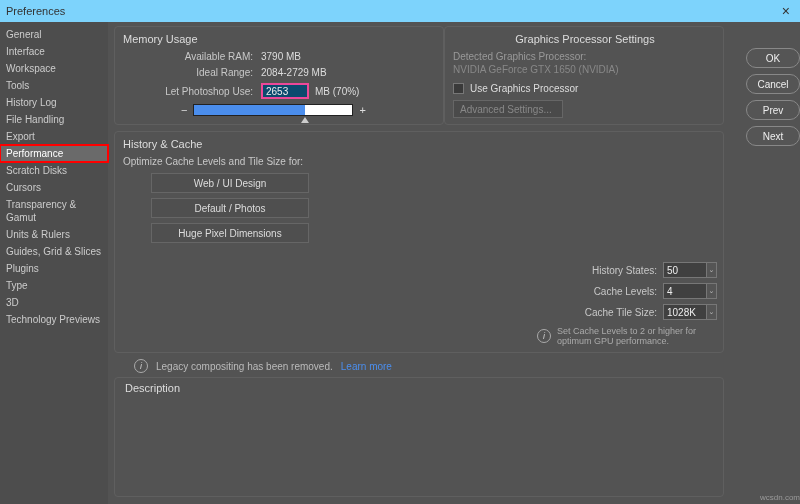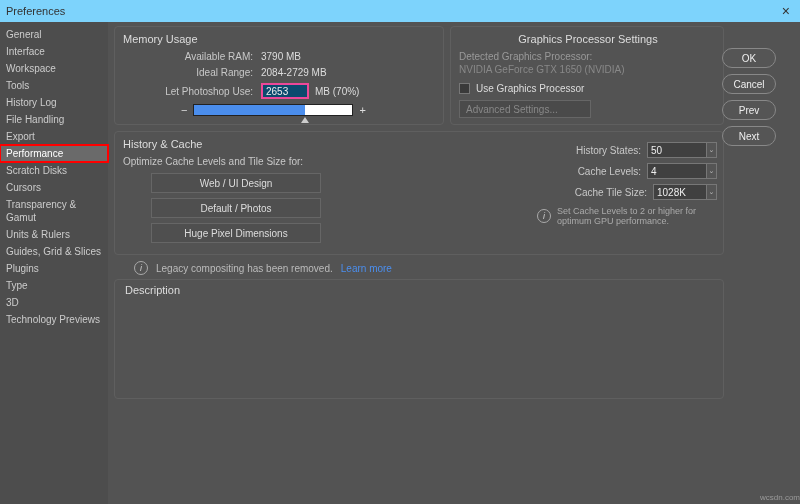--- a/index.html
+++ b/index.html
@@ -6,50 +6,50 @@
 body{background:#535353;width:800px;height:504px;overflow:hidden;font-size:10px;color:#ddd}
 .win{width:800px;height:504px;display:flex;flex-direction:column}
 .titlebar{height:22px;background:#7dd3fc;color:#333;display:flex;align-items:center;padding:0 6px;font-size:11px}
 .titlebar .close{margin-left:auto;font-size:14px;padding:0 4px;cursor:default}
 .body{flex:1;display:flex}
 .sidebar{width:108px;background:#4d4d4d;padding-top:4px}
 .sidebar .item{padding:2px 6px;font-size:10px;color:#ccc;cursor:default;line-height:13px}
 .sidebar .item.selected{background:#6a6a6a;color:#fff}
 .sidebar .item.highlight{outline:2px solid red;outline-offset:-1px}
 .main{flex:1;position:relative;padding:4px 6px}
-.buttons{position:absolute;right:24px;top:26px;display:flex;flex-direction:column;gap:6px}
+.buttons{position:absolute;right:0;top:26px;display:flex;flex-direction:column;gap:6px}
 .btn{width:54px;height:20px;border-radius:10px;border:1px solid #888;background:#555;color:#eee;font-size:10px;display:flex;align-items:center;justify-content:center;cursor:default}
 .panel{border:1px solid #5f5f5f;border-radius:4px;padding:6px;margin-bottom:6px}
 .panel-title{font-size:11px;color:#ddd;margin-bottom:6px;margin-left:2px}
-.top-panels{display:flex;gap:6px}
+.top-panels{display:flex;}
 .mem-panel{width:330px}
 .gpu-panel{flex:1;margin-right:70px}
 .kv{display:flex;align-items:center;margin-bottom:5px;font-size:10px}
 .kv .k{width:140px;text-align:right;padding-right:8px;color:#c8c8c8}
 .kv .v{color:#ddd}
 .num-input{width:48px;height:16px;background:#0c4a6e;border:2px solid #ec4899;color:#eee;font-size:10px;padding:0 3px}
 .slider-row{display:flex;align-items:center;margin-left:60px;gap:6px}
 .slider{position:relative;width:160px;height:12px;background:#3a3a3a;border:1px solid #222}
 .slider .fill{position:absolute;left:0;top:0;bottom:0;width:70%;background:#4b8eed}
 .slider .white{position:absolute;left:70%;top:0;bottom:0;right:0;background:#fff}
 .slider .handle{position:absolute;left:70%;top:12px;transform:translateX(-50%);width:0;height:0;border-left:4px solid transparent;border-right:4px solid transparent;border-bottom:6px solid #ccc}
 .pm{color:#ddd;font-size:11px}
 .gpu-sub{color:#999;font-size:10px;margin-bottom:2px;margin-left:2px}
 .gpu-name{color:#888;font-size:10px;margin-bottom:8px;margin-left:2px}
 .check-row{display:flex;gap:6px;margin:6px 0 6px 2px}
 .checkbox{width:11px;height:11px;background:#3a3a3a;border:1px solid #777}
-.adv-btn{width:132px;height:18px;background:#4a4a4a;border:1px solid #666;color:#888;font-size:10px;display:flex;align-items:center;padding:0 6px;cursor:default;margin-left:2px}
+.adv-btn{width:110px;height:18px;background:#4a4a4a;border:1px solid #666;color:#888;font-size:10px;display:flex;align-items:center;padding:0 6px;cursor:default;margin-left:2px}
 .hist-panel{display:flex;gap:10px;margin-right:70px}
 .hist-left{width:330px}
 .opt-label{font-size:10px;color:#c8c8c8;margin-bottom:6px;margin-left:2px}
-.opt-btn{width:170px;height:20px;background:#4f4f4f;border:1px solid #666;color:#ddd;font-size:10px;display:flex;align-items:center;justify-content:center;margin:0 0 5px 30px;cursor:default}
+.opt-btn{width:158px;height:20px;background:#4f4f4f;border:1px solid #666;color:#ddd;font-size:10px;display:flex;align-items:center;justify-content:center;margin:0 0 5px 30px;cursor:default}
 .hist-right{flex:1;padding-top:4px}
 .hr-row{display:flex;align-items:center;justify-content:flex-end;margin-bottom:5px;font-size:10px}
 .hr-row .k{color:#c8c8c8;margin-right:6px}
-.sel{width:60px;height:16px;background:#404040;border:1px solid #777;color:#eee;font-size:10px;padding:0 3px;display:flex;align-items:center}
+.sel{width:44px;height:16px;background:#404040;border:1px solid #777;color:#eee;font-size:10px;padding:0 3px;display:flex;align-items:center}
 .sel-dd{width:10px;height:16px;background:#555;border:1px solid #777;border-left:none;display:flex;align-items:center;justify-content:center;color:#bbb;font-size:7px}
 .hint{display:flex;align-items:center;gap:6px;color:#aaa;font-size:9px;margin-top:6px;justify-content:flex-end}
 .info-icon{width:14px;height:14px;border:1px solid #aaa;border-radius:50%;display:flex;align-items:center;justify-content:center;font-size:9px;font-style:italic;color:#ccc}
 .legacy{display:flex;align-items:center;gap:8px;margin:4px 0 4px 20px;font-size:10px;color:#bbb}
 .legacy a{color:#4b8eed;text-decoration:none}
 .desc-panel{border:1px solid #5f5f5f;border-radius:4px;height:120px;padding:4px 8px;margin-right:70px}
 .watermark{position:absolute;right:0;bottom:2px;font-size:8px;color:#9a9a9a}
 </style>
 </head>
 <body>
@@ -120,42 +120,42 @@
           <div class="gpu-sub">Detected Graphics Processor:</div>
           <div class="gpu-name">NVIDIA GeForce GTX 1650 (NVIDIA)</div>
           <div class="check-row">
             <div class="checkbox"></div>
             <span>Use Graphics Processor</span>
           </div>
           <div class="adv-btn">Advanced Settings...</div>
         </div>
       </div>
 
-      <div class="panel hist-panel" style="">
+      <div class="panel hist-panel" style="flex-direction:column">
         <div class="hist-left">
           <div class="panel-title">History &amp; Cache</div>
           <div class="opt-label">Optimize Cache Levels and Tile Size for:</div>
           <div class="opt-btn">Web / UI Design</div>
           <div class="opt-btn">Default / Photos</div>
           <div class="opt-btn">Huge Pixel Dimensions</div>
         </div>
         <div class="hist-right">
           <div class="hr-row">
             <span class="k">History States:</span>
             <div class="sel">50</div>
             <div class="sel-dd">⌄</div>
           </div>
           <div class="hr-row">
             <span class="k">Cache Levels:</span>
             <div class="sel">4</div>
             <div class="sel-dd">⌄</div>
           </div>
           <div class="hr-row">
             <span class="k">Cache Tile Size:</span>
-            <div class="sel" style="width:54px">1028K</div>
+            <div class="sel" style="width:44px">1028K</div>
             <div class="sel-dd">⌄</div>
           </div>
           <div class="hint">
             <div class="info-icon">i</div>
             <span style="max-width:160px;text-align:left">Set Cache Levels to 2 or higher for optimum GPU performance.</span>
           </div>
         </div>
       </div>
 
       <div class="legacy">

